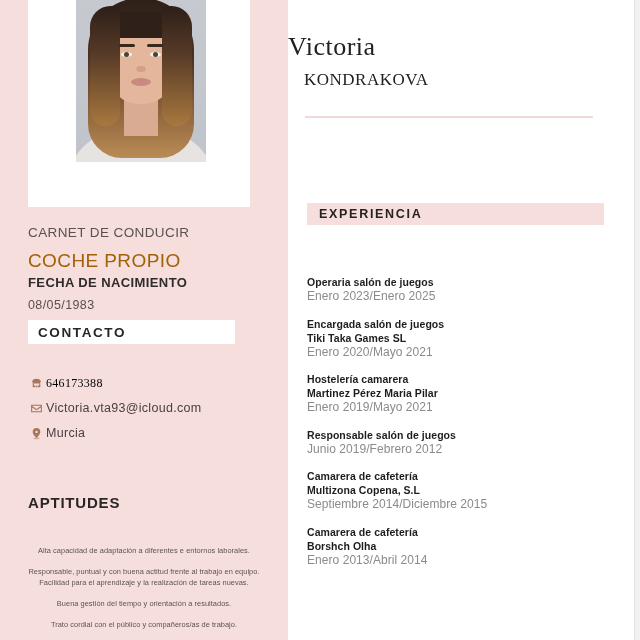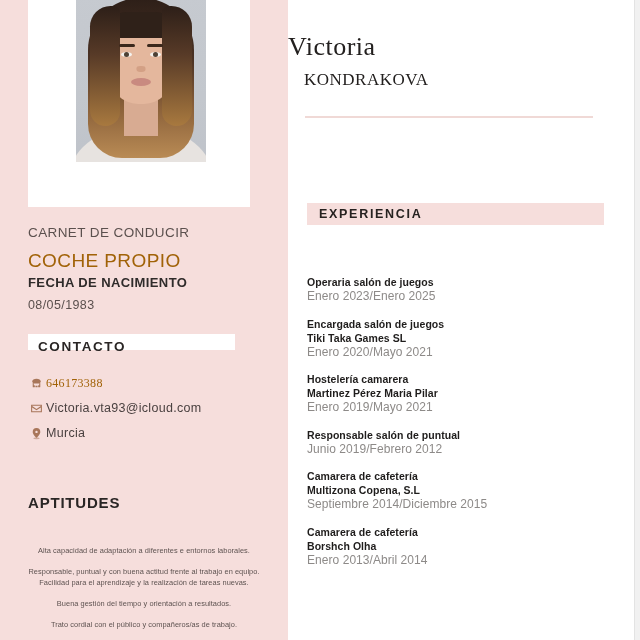--- a/index.html
+++ b/index.html
@@ -178,24 +178,24 @@
     left: 28px;
     color: #4a4140;
   }
   .line-carnet { top: 225px; font-size: 13.5px; letter-spacing: .4px; color: #5b504e; }
   .line-coche  { top: 250px; font-size: 19px; letter-spacing: .4px; color: #a16207; }
   .line-fecha  { top: 275px; font-size: 13px; font-weight: bold; letter-spacing: .4px; color: #2f2b2a; }
   .line-fechaval { top: 298px; font-size: 12.5px; letter-spacing: .4px; color: #5b504e; }
 
   .contacto-band {
     position: absolute;
-    top: 334px;
+    top: 320px;
     left: 28px;
     width: 207px;
-    height: 16px;
+    height: 24px;
     background: #ffffff;
   }
   .contacto-band span {
     position: absolute;
     left: 10px;
     top: 5px;
     font-size: 13.5px;
     font-weight: bold;
     letter-spacing: 1.6px;
     color: #2a2625;
@@ -223,21 +223,21 @@
     color: #a8765a;
   }
   .contact-row .val {
     font-size: 12.5px;
     color: #4a4140;
     letter-spacing: .3px;
   }
   .contact-row .val.mono {
     font-family: "Liberation Serif", serif;
     font-size: 12px;
-    color: #a16207;
+    color: #000000;
   }
 
   .aptitudes-title {
     position: absolute;
     top: 494px;
     left: 28px;
     font-size: 15px;
     font-weight: bold;
     letter-spacing: .8px;
     color: #2a2625;
@@ -440,21 +440,21 @@
         <div class="exp-role">Encargada salón de juegos</div>
         <div class="exp-company">Tiki Taka Games SL</div>
         <div class="exp-dates">Enero 2020/Mayo 2021</div>
       </div>
       <div class="exp-item">
         <div class="exp-role">Hostelería camarera</div>
         <div class="exp-company">Martinez Pérez Maria Pilar</div>
         <div class="exp-dates">Enero 2019/Mayo 2021</div>
       </div>
       <div class="exp-item">
-        <div class="exp-role">Responsable salón de puntual</div>
+        <div class="exp-role">Responsable salón de juegos</div>
         <div class="exp-dates">Junio 2019/Febrero 2012</div>
       </div>
       <div class="exp-item">
         <div class="exp-role">Camarera de cafetería</div>
         <div class="exp-company">Multizona Copena, S.L</div>
         <div class="exp-dates">Septiembre 2014/Diciembre 2015</div>
       </div>
       <div class="exp-item">
         <div class="exp-role">Camarera de cafetería</div>
         <div class="exp-company">Borshch Olha</div>

